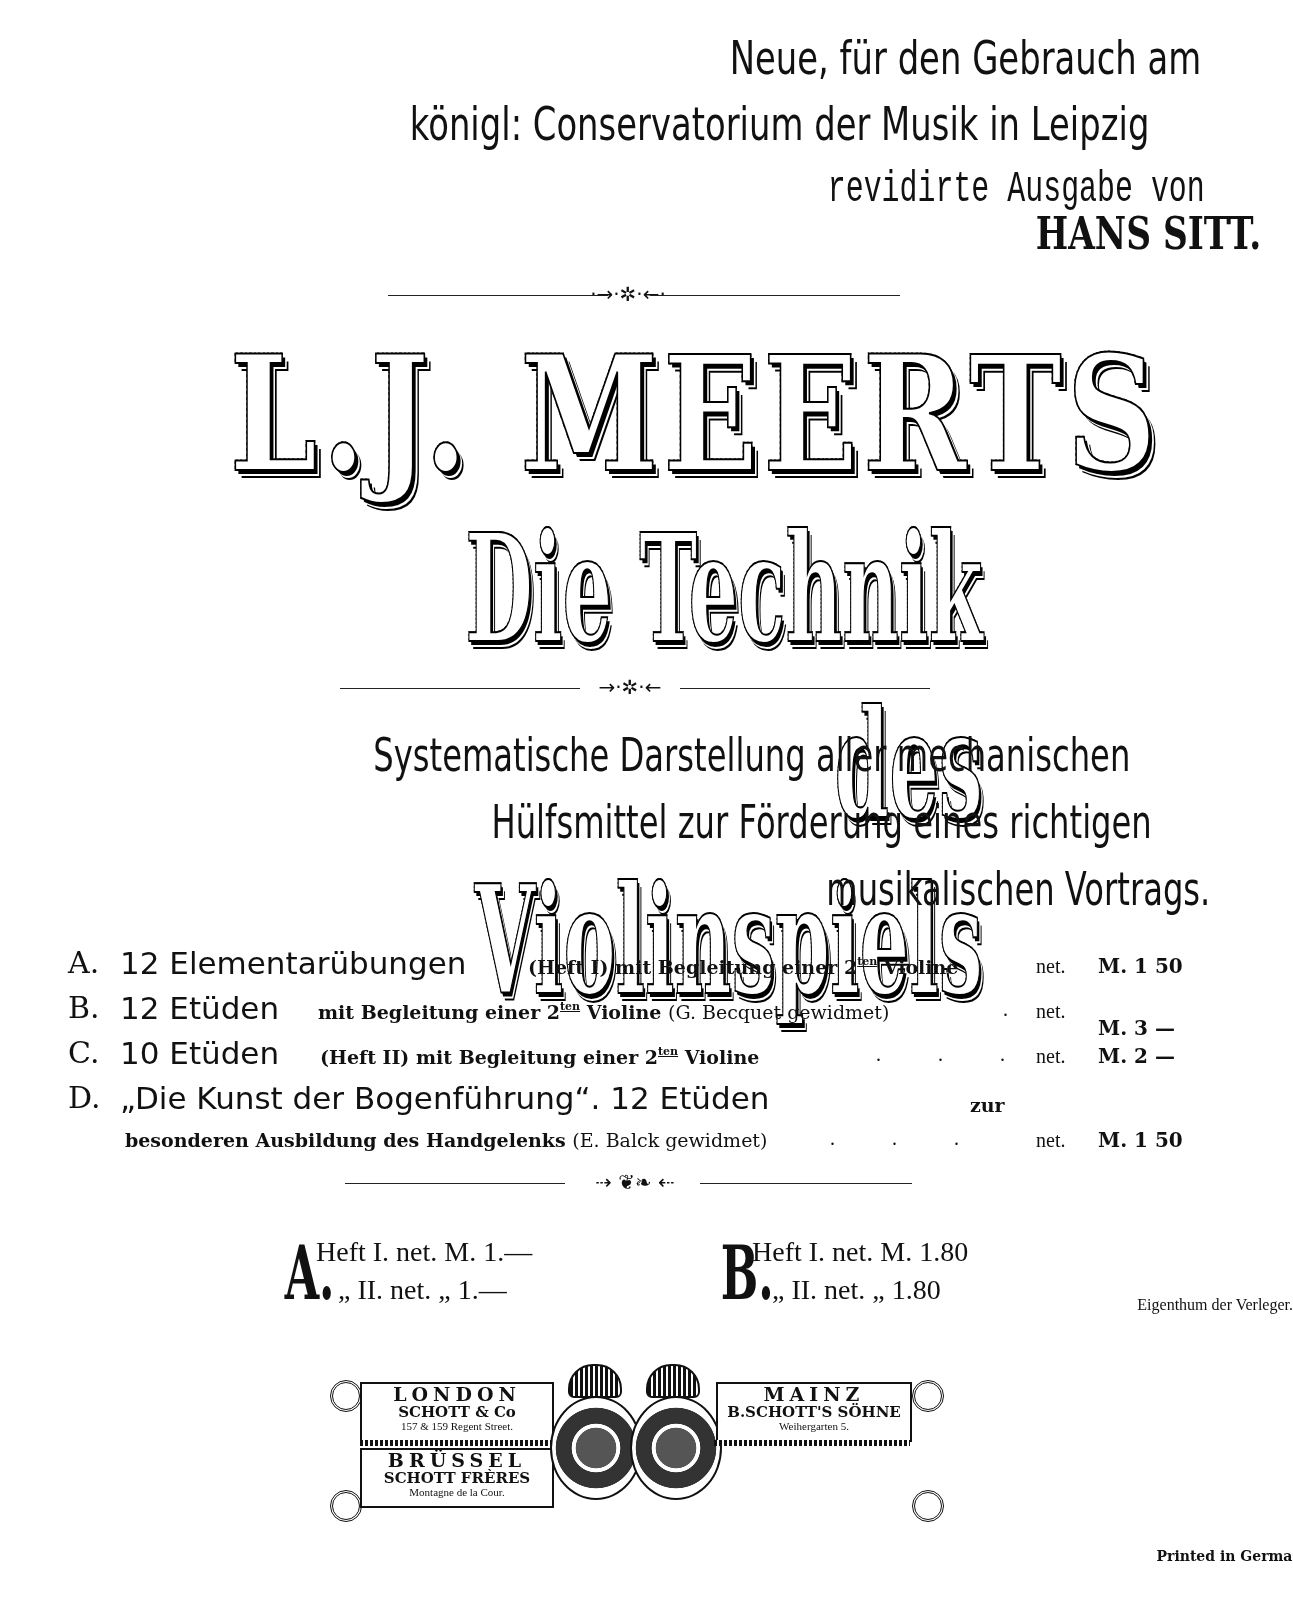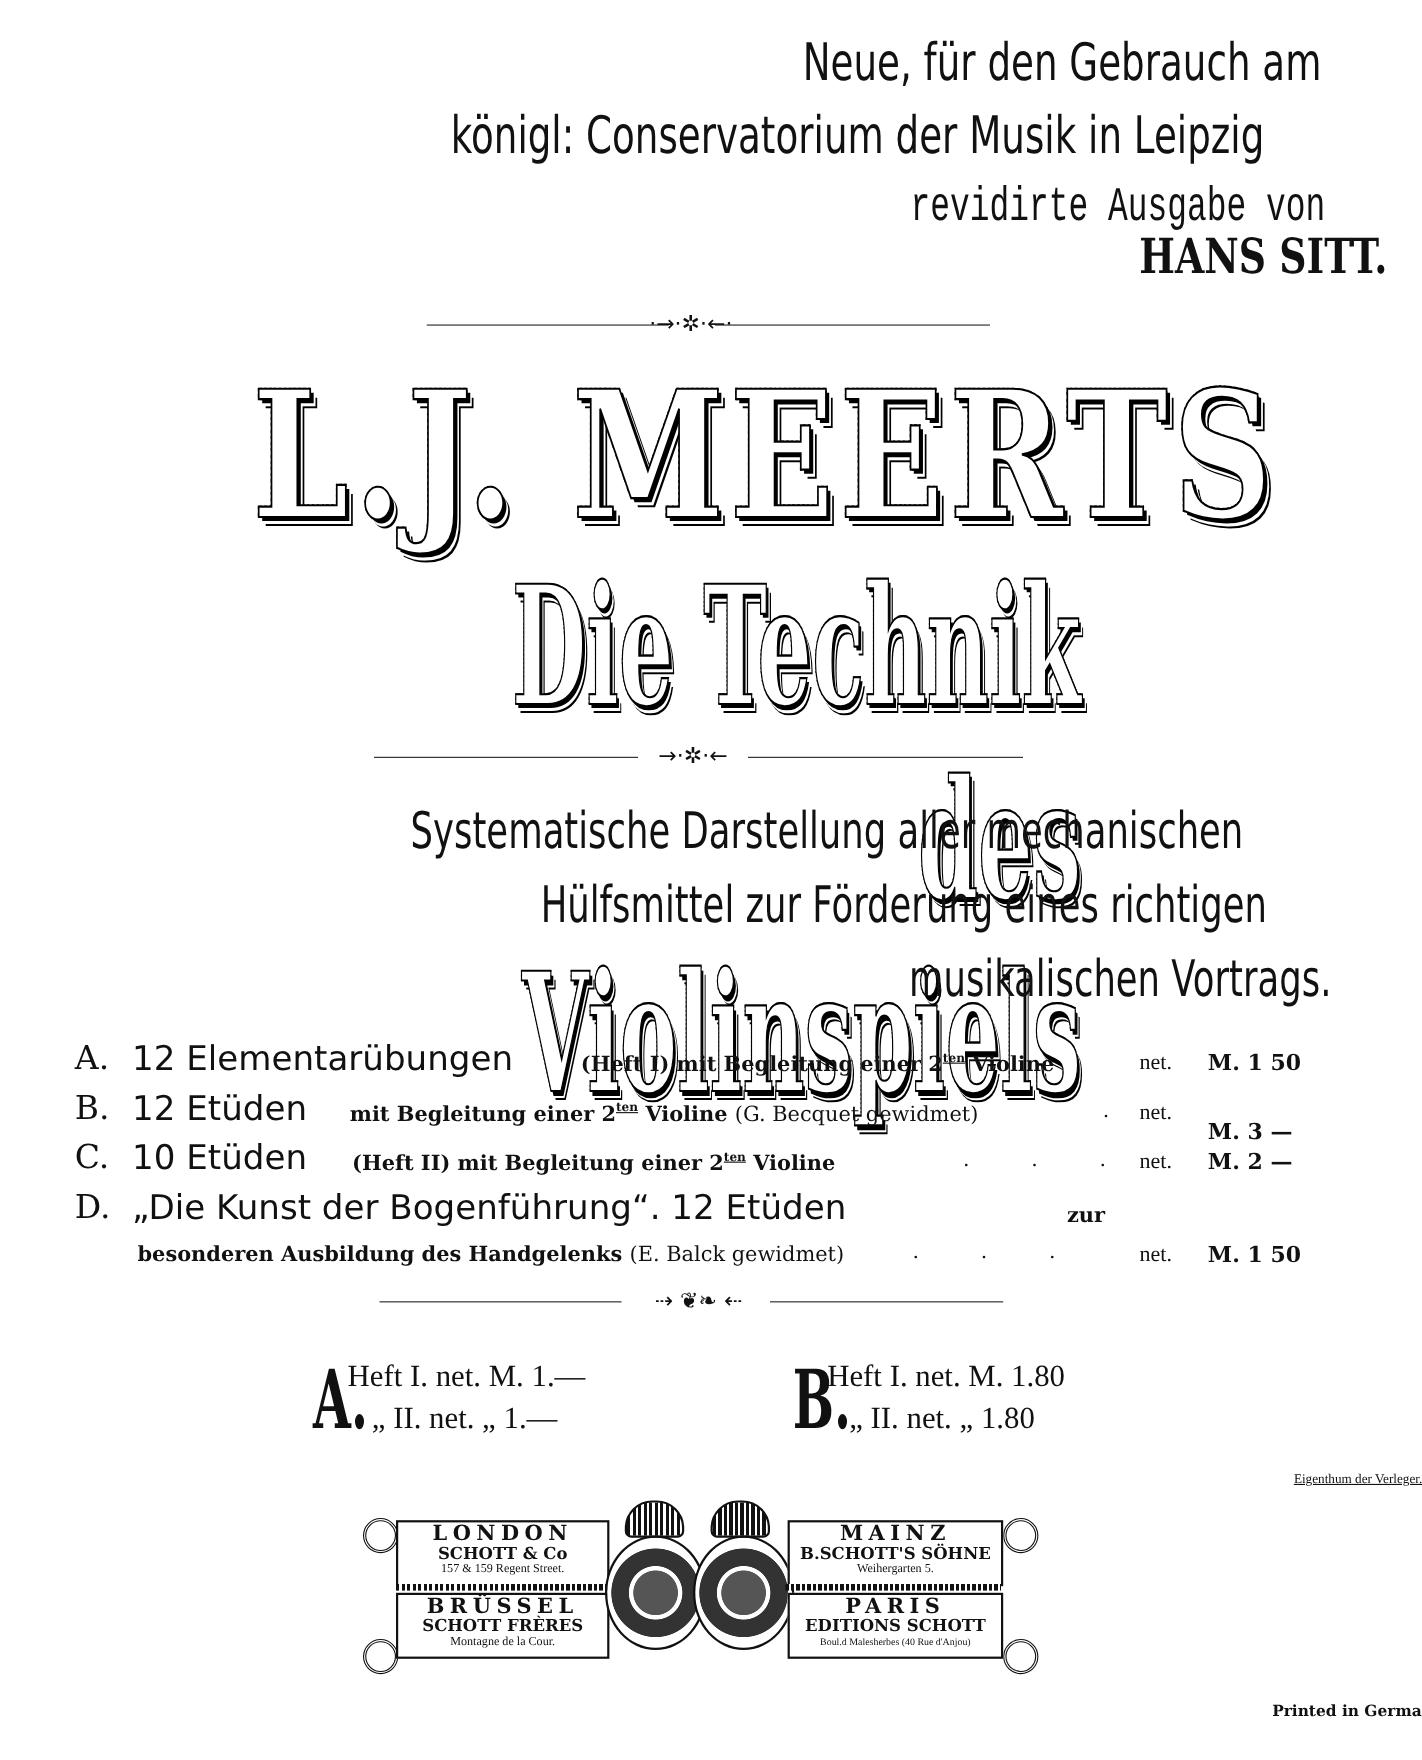--- a/index.html
+++ b/index.html
@@ -58,21 +58,21 @@
   .plate { position: absolute; border: 2px solid #111; background: #fff; text-align: center; }
   .city { font-family: "DejaVu Serif", serif; font-weight: bold; font-size: 19px; letter-spacing: 5px; line-height: 20px; }
   .firm { font-family: "DejaVu Serif", serif; font-weight: bold; font-size: 15px; line-height: 16px; }
   .addr { font-family: "Liberation Serif", serif; font-size: 11px; line-height: 13px; }
   .band { position: absolute; height: 6px; background: repeating-linear-gradient(90deg, #111 0 3px, #fff 3px 5px); }
   .seal { position: absolute; width: 88px; height: 100px; border: 2px solid #111; border-radius: 50%;
           background: radial-gradient(circle, #555 0 30%, #fff 31% 36%, #333 37% 60%, #fff 61%); }
   .crown { position: absolute; width: 50px; height: 30px; border-radius: 25px 25px 6px 6px;
            background: repeating-linear-gradient(90deg, #111 0 3px, #fff 3px 5px); border: 2px solid #111; }
   .scroll { position: absolute; width: 26px; height: 26px; border: 3px double #111; border-radius: 50%; }
-  .eig { top: 1337px; font-family: "Liberation Serif", serif; font-size: 12px; text-decoration: underline; }
+  .eig { top: 1296px; font-family: "Liberation Serif", serif; font-size: 16px; }
   .printed { top: 1548px; font-family: "DejaVu Serif", serif; font-weight: bold; font-size: 14px; padding-left: 21px; }
 </style>
 </head>
 <body>
 
 <div class="abs center cond l1"><span>Neue, für den Gebrauch am</span></div>
 <div class="abs center cond l2"><span>königl: Conservatorium der Musik in Leipzig</span></div>
 <div class="abs center lserif l3"><span>revidirte Ausgabe von</span></div>
 <div class="abs center serif l4"><span>HANS SITT.</span></div>
 
@@ -166,20 +166,15 @@
   <div class="crown" style="left:310px; top:-6px;"></div>
   <div class="seal" style="left:214px; top:26px;"></div>
   <div class="seal" style="left:294px; top:26px;"></div>
 
   <div class="plate" style="left:380px; top:12px; width:192px; height:56px;">
     <div class="city">MAINZ</div>
     <div class="firm">B.SCHOTT'S SÖHNE</div>
     <div class="addr">Weihergarten 5.</div>
   </div>
   <div class="band" style="left:378px; top:70px; width:196px;"></div>
-  <div class="plate" style="left:380px; top:78px; width:192px; height:56px;">
-    <div class="city">PARIS</div>
-    <div class="firm">EDITIONS SCHOTT</div>
-    <div class="addr" style="font-size:9px;">Boul.d Malesherbes (40 Rue d'Anjou)</div>
-  </div>
 </div>
 
 <div class="abs center printed">Printed in Germany.</div>
 
 </body></html>

